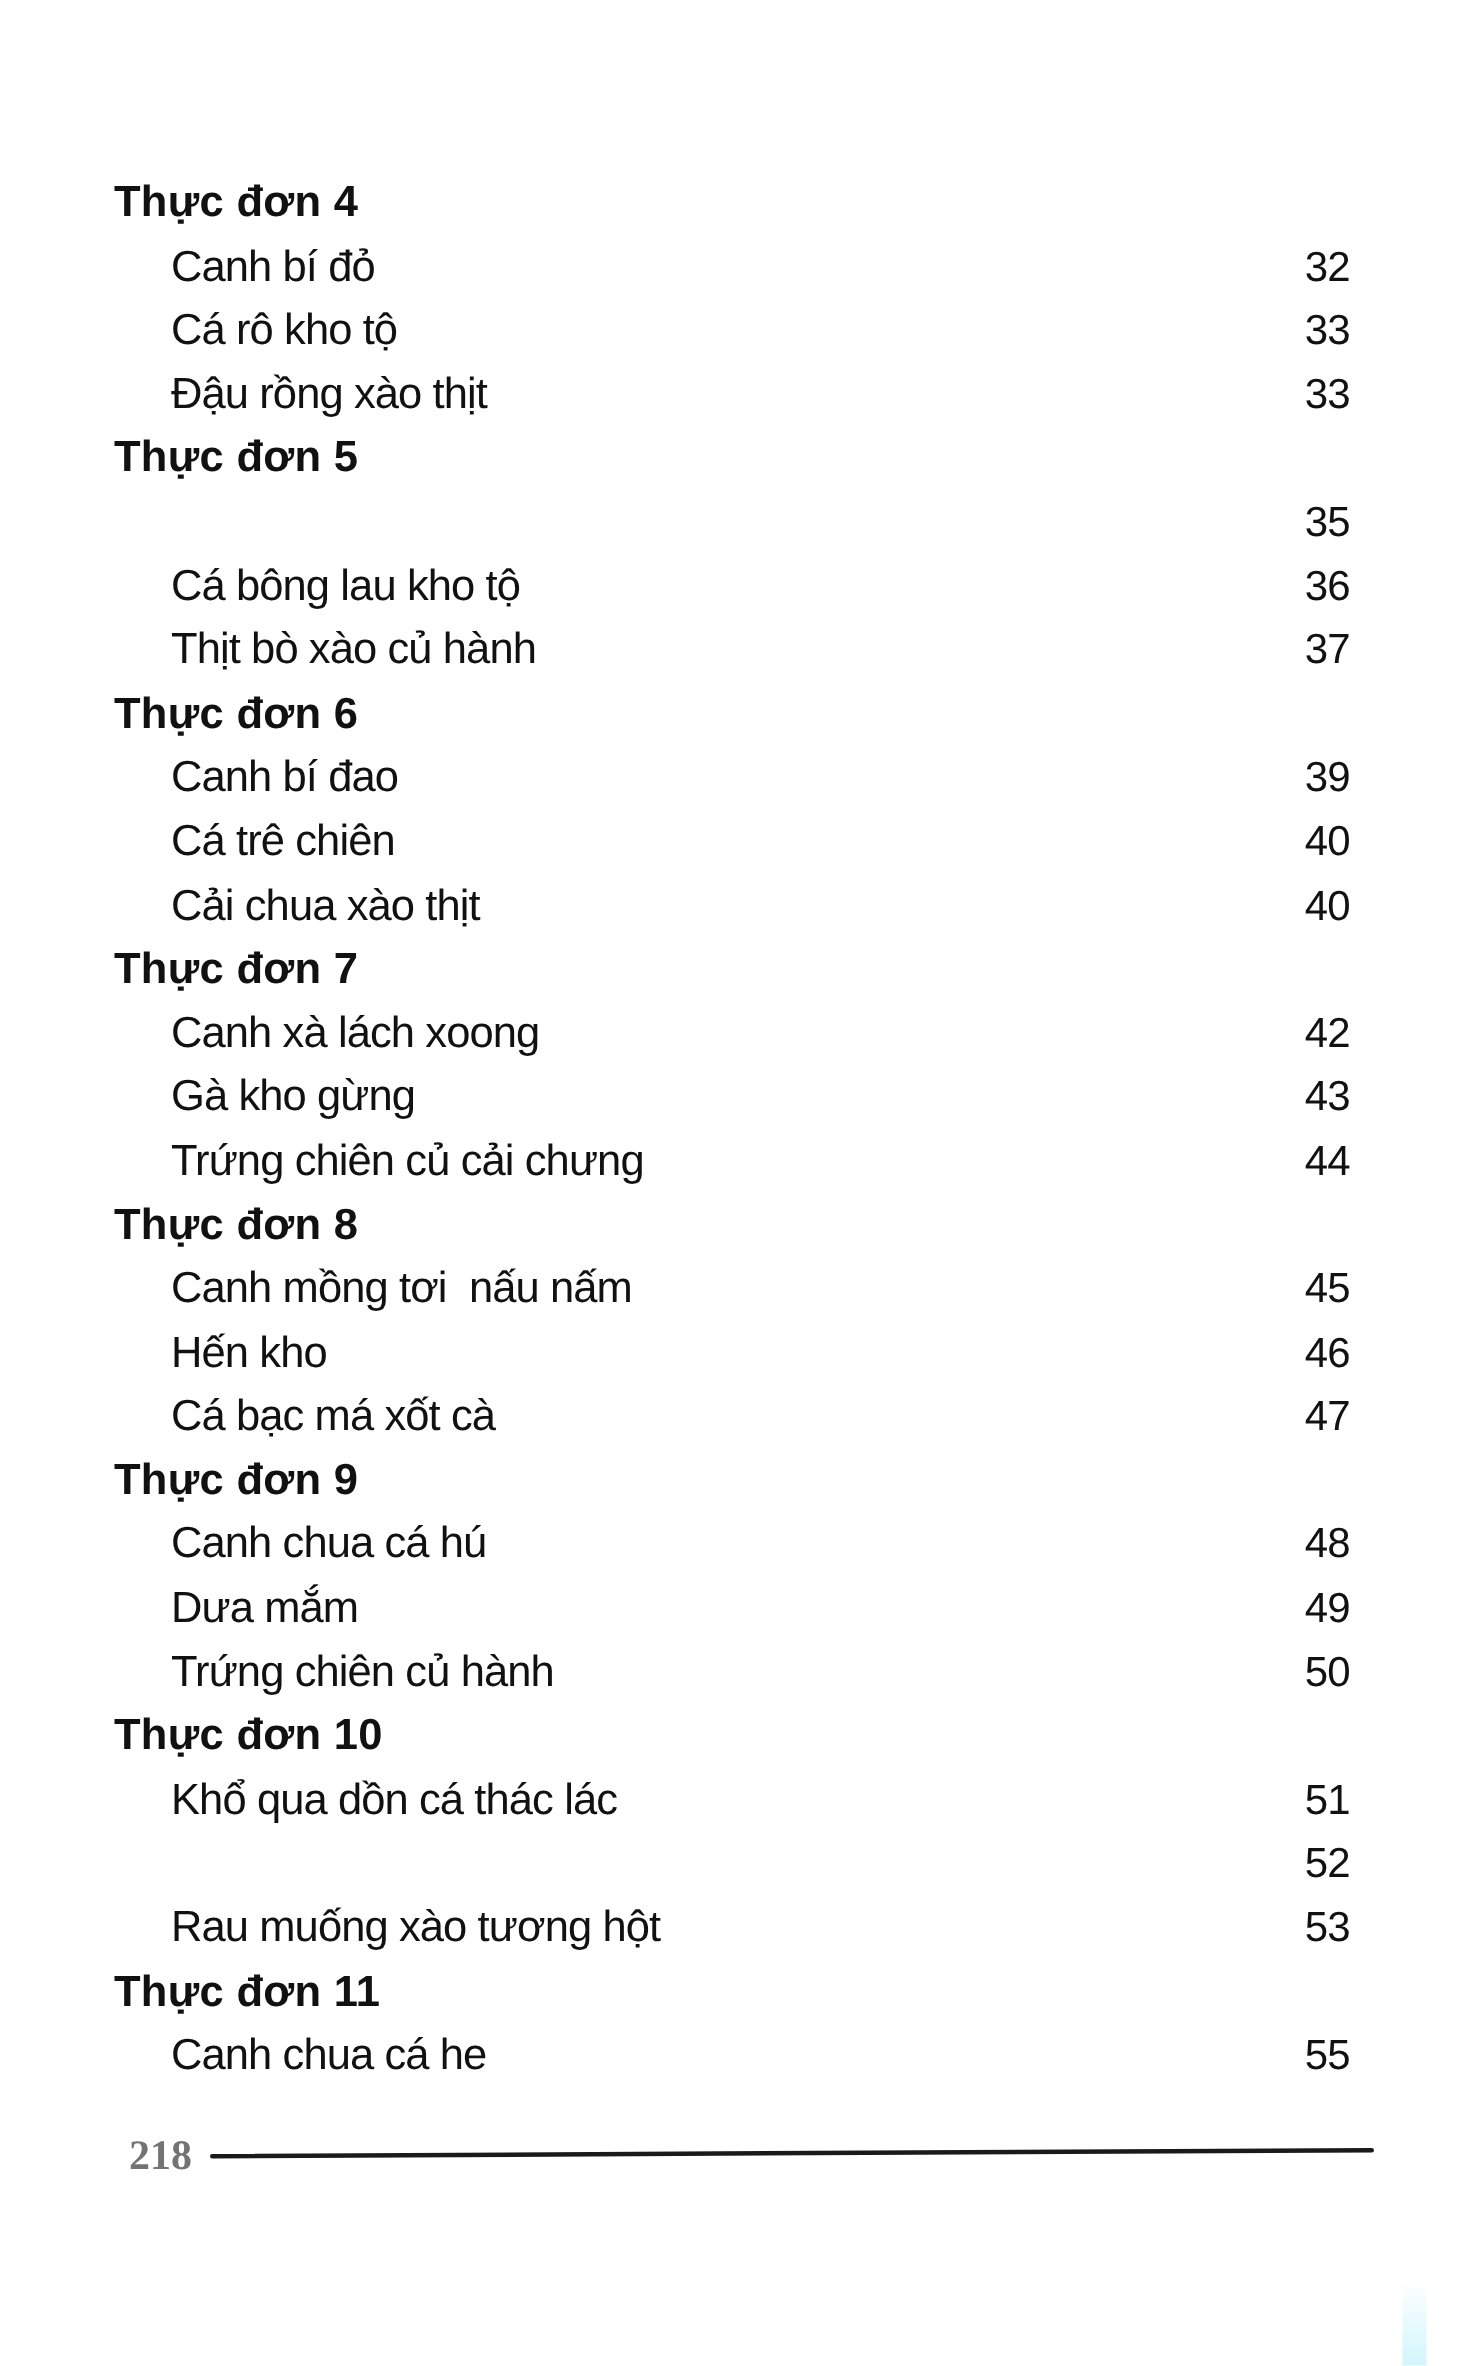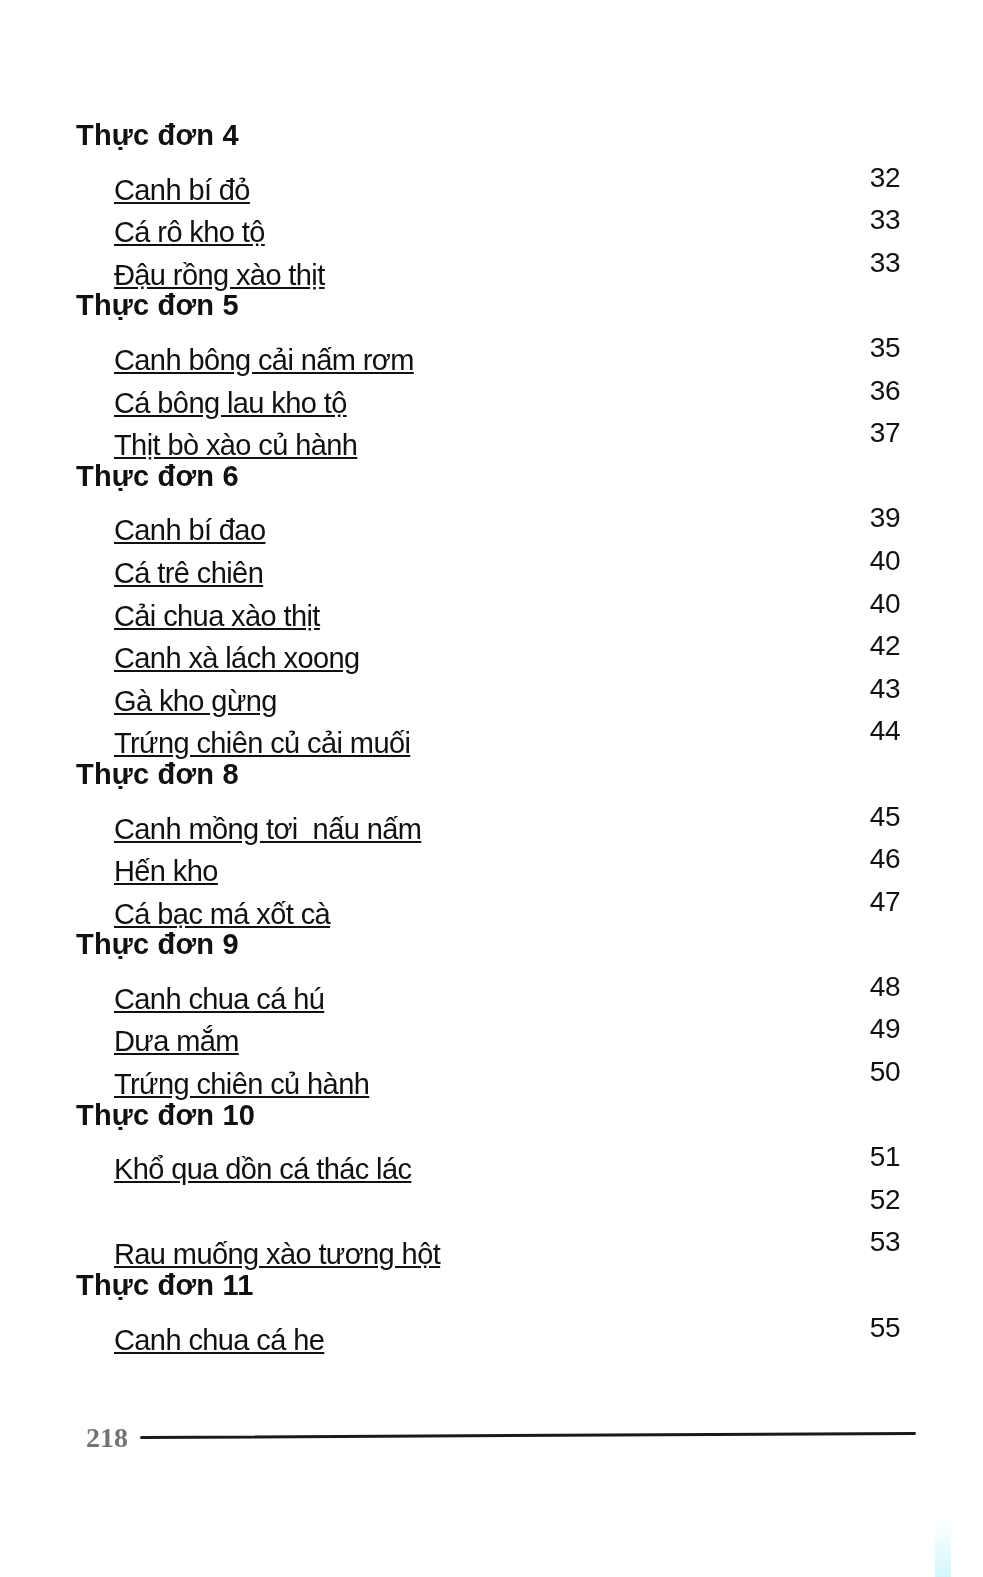--- a/index.html
+++ b/index.html
@@ -38,23 +38,22 @@
     .entry {
       position: relative;
       height: 42.6px;
       line-height: 42.6px;
       font-size: 29px;
       white-space: nowrap;
     }
     .entry-title {
       position: absolute;
       left: 38px;
-      top: 12px;
+      top: 0;
       letter-spacing: -0.6px;
-      text-decoration: underline;
     }
     .entry-page {
       position: absolute;
       right: 6px;
       top: 0;
       font-size: 28px;
       letter-spacing: -0.5px;
       text-align: left;
     }
     .footer {
@@ -113,21 +112,20 @@
       </div>
       <div class="entry">
         <span class="entry-title">Đậu rồng xào thịt</span>
         <span class="entry-page">33</span>
       </div>
     </div>
 
     <div>
       <div class="section-title">Thực đơn 5</div>
       <div class="entry">
-        <span class="entry-title">Canh bông cải nấm rơm</span>
         <span class="entry-page">35</span>
       </div>
       <div class="entry">
         <span class="entry-title">Cá bông lau kho tộ</span>
         <span class="entry-page">36</span>
       </div>
       <div class="entry">
         <span class="entry-title">Thịt bò xào củ hành</span>
         <span class="entry-page">37</span>
       </div>
@@ -143,30 +141,31 @@
         <span class="entry-title">Cá trê chiên</span>
         <span class="entry-page">40</span>
       </div>
       <div class="entry">
         <span class="entry-title">Cải chua xào thịt</span>
         <span class="entry-page">40</span>
       </div>
     </div>
 
     <div>
+      <div class="section-title">Thực đơn 7</div>
       <div class="entry">
         <span class="entry-title">Canh xà lách xoong</span>
         <span class="entry-page">42</span>
       </div>
       <div class="entry">
         <span class="entry-title">Gà kho gừng</span>
         <span class="entry-page">43</span>
       </div>
       <div class="entry">
-        <span class="entry-title">Trứng chiên củ cải muối</span>
+        <span class="entry-title">Trứng chiên củ cải chưng</span>
         <span class="entry-page">44</span>
       </div>
     </div>
 
     <div>
       <div class="section-title">Thực đơn 8</div>
       <div class="entry">
         <span class="entry-title" style="white-space:pre">Canh mồng tơi  nấu nấm</span>
         <span class="entry-page">45</span>
       </div>

